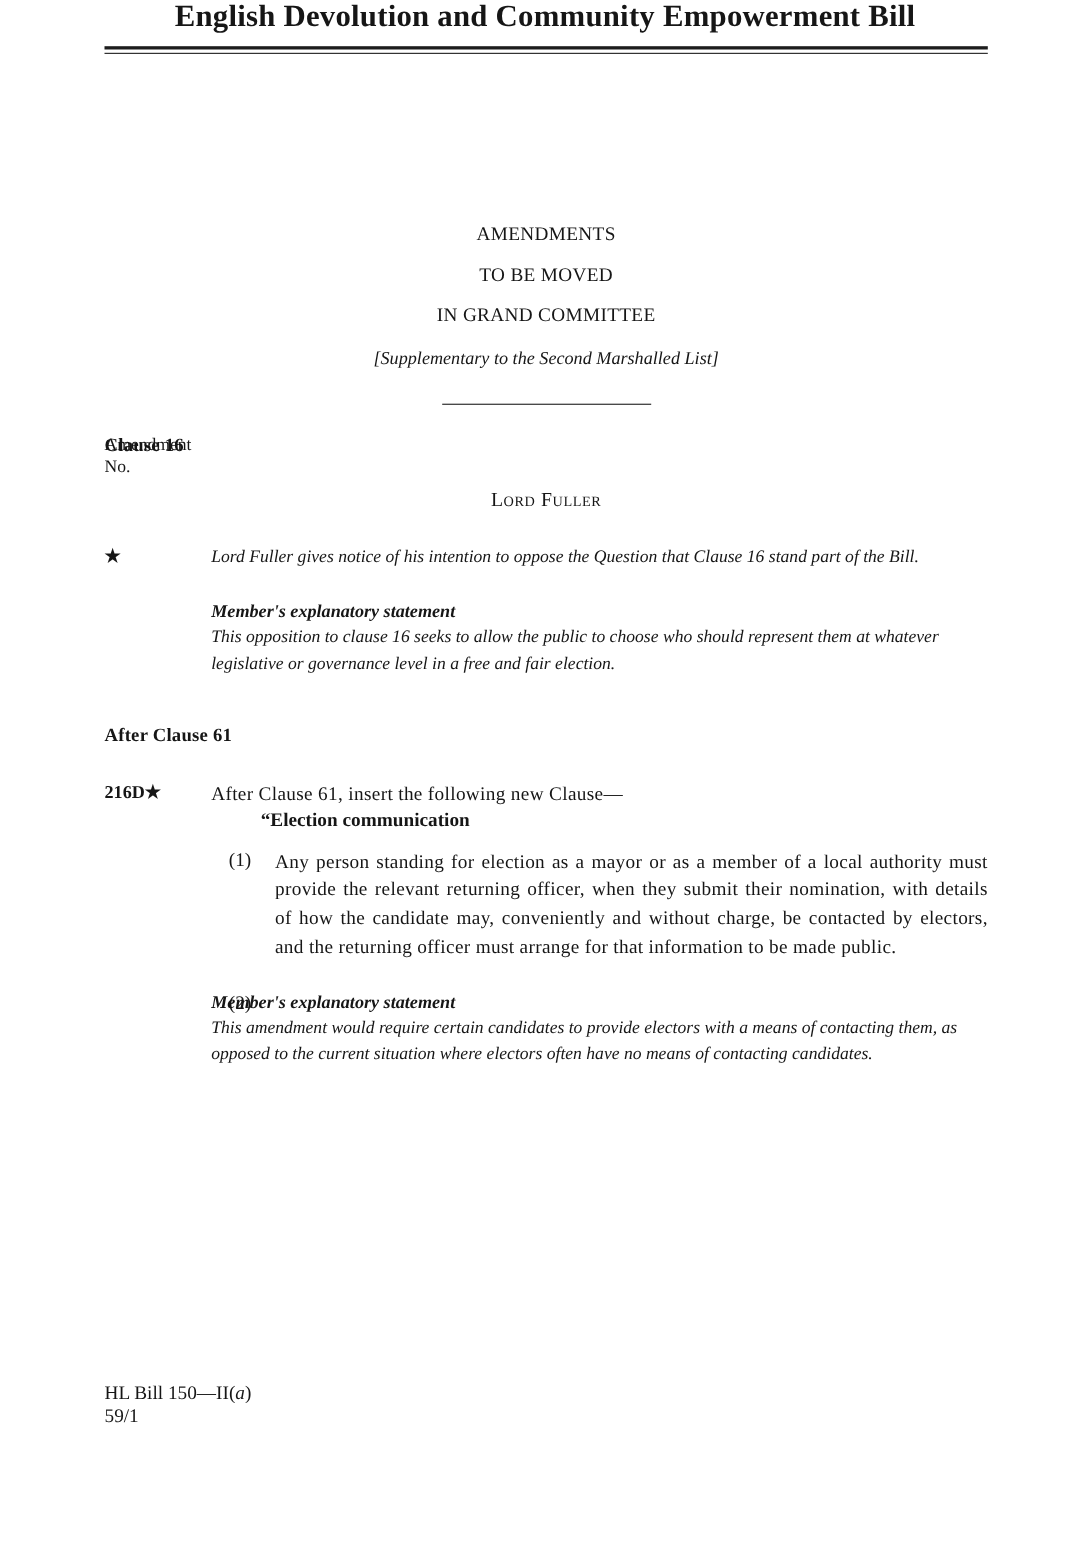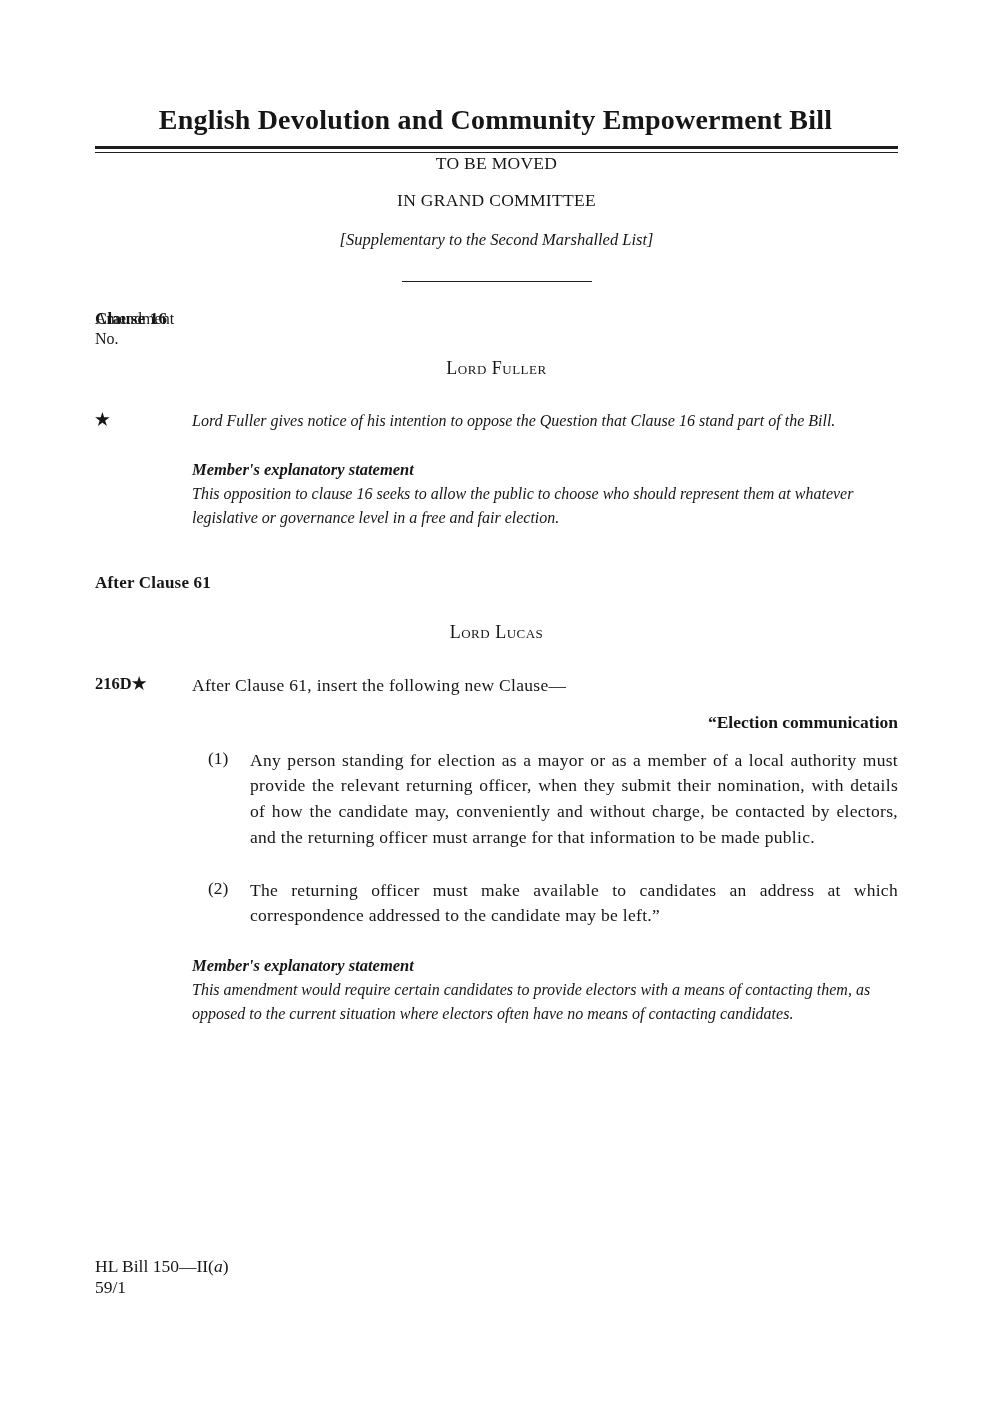--- a/index.html
+++ b/index.html
@@ -12,21 +12,20 @@
   }
   .page {
     position: relative;
     width: 991px; height: 1401px;
     overflow: hidden;
   }
   .content { padding: 0 93px 0 95px; }
 
   .doc-title {
     margin: 0;
-    padding-top: 104px;
     text-align: center;
     font-size: 28px;
     font-weight: bold;
     letter-spacing: 0.2px;
   }
   .title-rules { margin-top: 10px; }
   .rule-thick { border-top: 3px solid #1d1d1d; }
   .rule-thin  { border-top: 1px solid #1d1d1d; margin-top: 3px; }
 
   .center-block { text-align: center; }
@@ -67,22 +66,22 @@
 
   .notice-text { font-size: 16px; font-style: italic; line-height: 1.5; text-align: justify; }
 
   .explain-block { margin-left: 97px; margin-top: 27px; max-width: 695px; }
   .explain-label { font-weight: bold; font-style: italic; font-size: 16.5px; }
   .explain-text { font-style: italic; font-size: 16px; line-height: 1.5; margin-top: 2px; }
 
   .section-heading.after { margin-top: 43px; }
 
   .new-clause-title {
-    margin-left: 142px; margin-top: 13px;
-    font-weight: bold; font-size: 17.5px; text-align: right;
+    margin-left: 142px; 
+    font-weight: bold; font-size: 17.5px;
   }
   .sub-row { position: relative; margin-top: 15px; }
   .sub-row + .sub-row { margin-top: 27px; }
   .sub-num {
     position: absolute; left: 113px; top: 0;
     font-size: 17.5px;
   }
   .sub-text { margin-left: 155px; }
 
   .footer {
@@ -99,20 +98,21 @@
 
   <h1 class="doc-title">English Devolution and Community Empowerment Bill</h1>
 
   <div class="content">
     <div class="title-rules">
       <div class="rule-thick"></div>
       <div class="rule-thin"></div>
     </div>
 
     <div class="center-block">
+      <div class="head-line first">AMENDMENTS</div>
       <div class="head-line">TO BE MOVED</div>
       <div class="head-line">IN GRAND COMMITTEE</div>
       <div class="subtitle">[Supplementary to the Second Marshalled List]</div>
     </div>
 
     <div class="short-rule"></div>
 
     <div class="marginal-row">
       <div class="margin-label">Amendment
 No.</div>
@@ -126,37 +126,35 @@
       <div class="amend-body notice-text">Lord Fuller gives notice of his intention to oppose the Question that Clause 16 stand part of the Bill.</div>
     </div>
 
     <div class="explain-block">
       <div class="explain-label">Member's explanatory statement</div>
       <div class="explain-text">This opposition to clause 16 seeks to allow the public to choose who should represent them at whatever legislative or governance level in a free and fair election.</div>
     </div>
 
     <div class="section-heading after">After Clause 61</div>
 
-    <div class="mover">Lord Lucas</div>
 
     <div class="amend-row">
       <div class="amend-num">216D★</div>
       <div class="amend-body body-text">After Clause 61, insert the following new Clause—</div>
     </div>
 
     <div class="new-clause-title">“Election communication</div>
 
     <div class="sub-row">
       <span class="sub-num">(1)</span>
       <div class="sub-text body-text justify">Any person standing for election as a mayor or as a member of a local authority must provide the relevant returning officer, when they submit their nomination, with details of how the candidate may, conveniently and without charge, be contacted by electors, and the returning officer must arrange for that information to be made public.</div>
     </div>
 
     <div class="sub-row">
       <span class="sub-num">(2)</span>
-      <div class="sub-text body-text justify">The returning officer must make available to candidates an address at which correspondence addressed to the candidate may be left.”</div>
     </div>
 
     <div class="explain-block">
       <div class="explain-label">Member's explanatory statement</div>
       <div class="explain-text">This amendment would require certain candidates to provide electors with a means of contacting them, as opposed to the current situation where electors often have no means of contacting candidates.</div>
     </div>
   </div>
 
   <div class="footer">
     <div class="footer-left"><span>HL Bill 150—II(</span><span class="italic">a</span><span>)</span></div>

